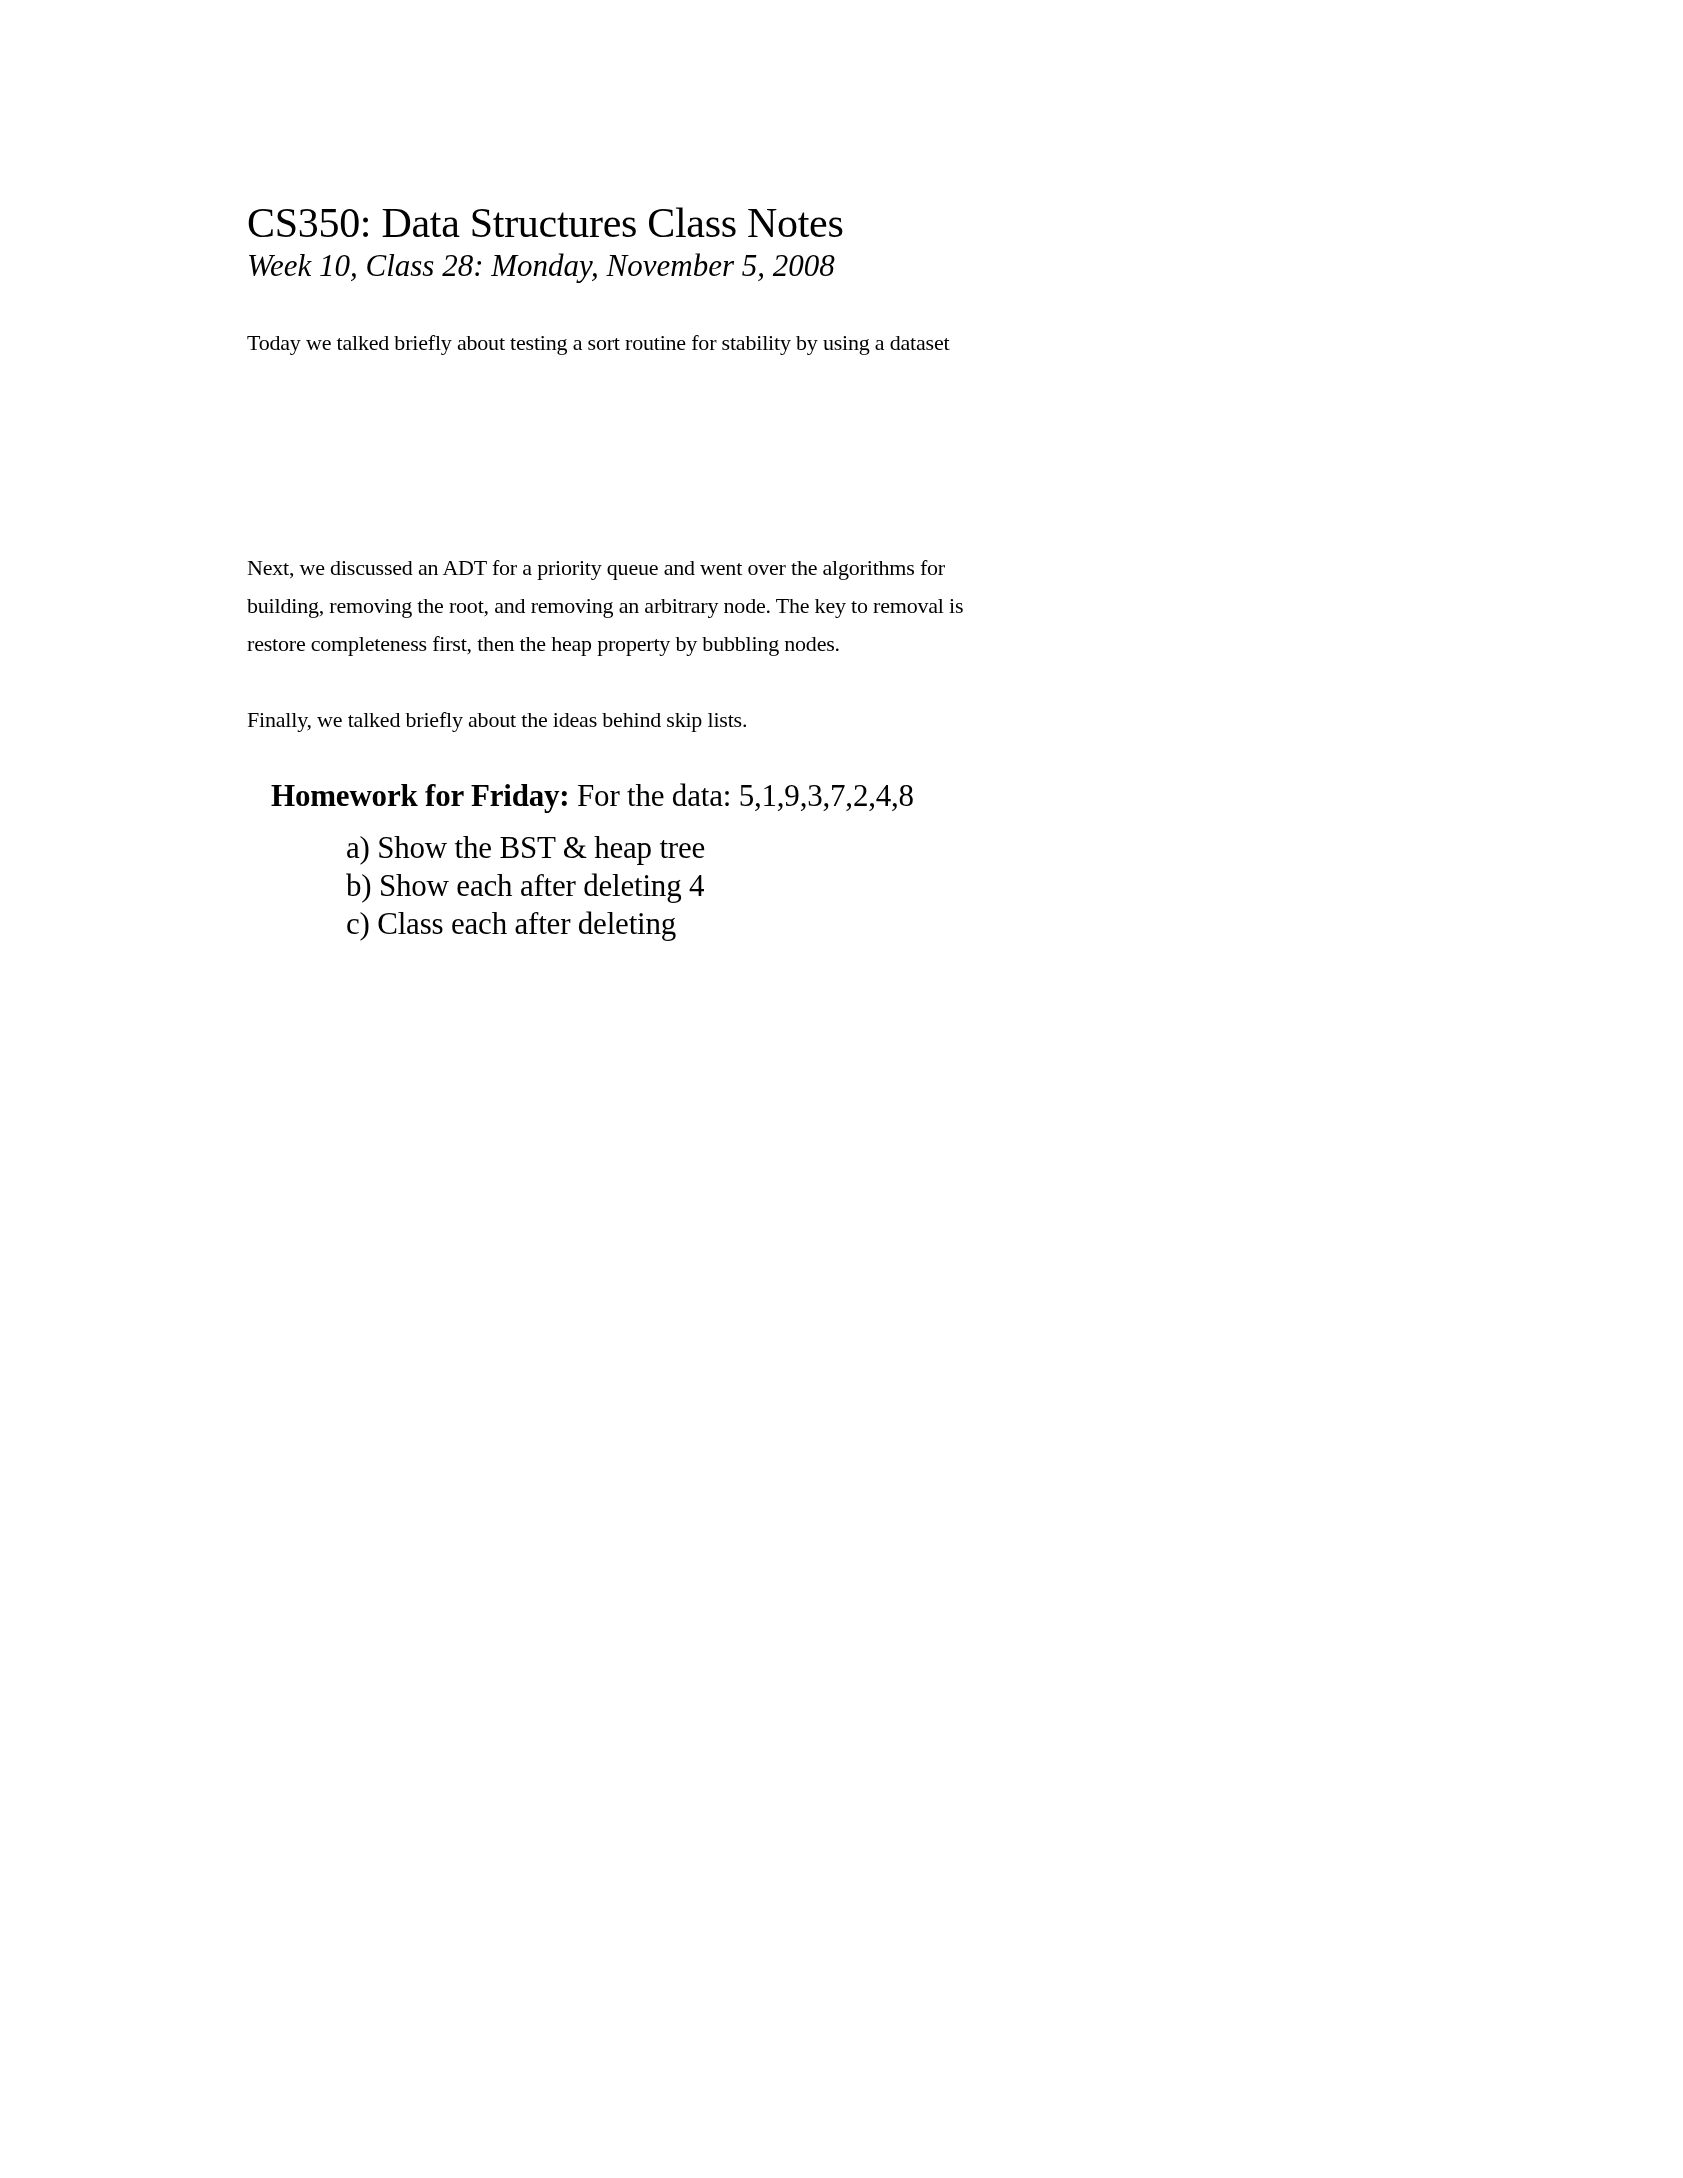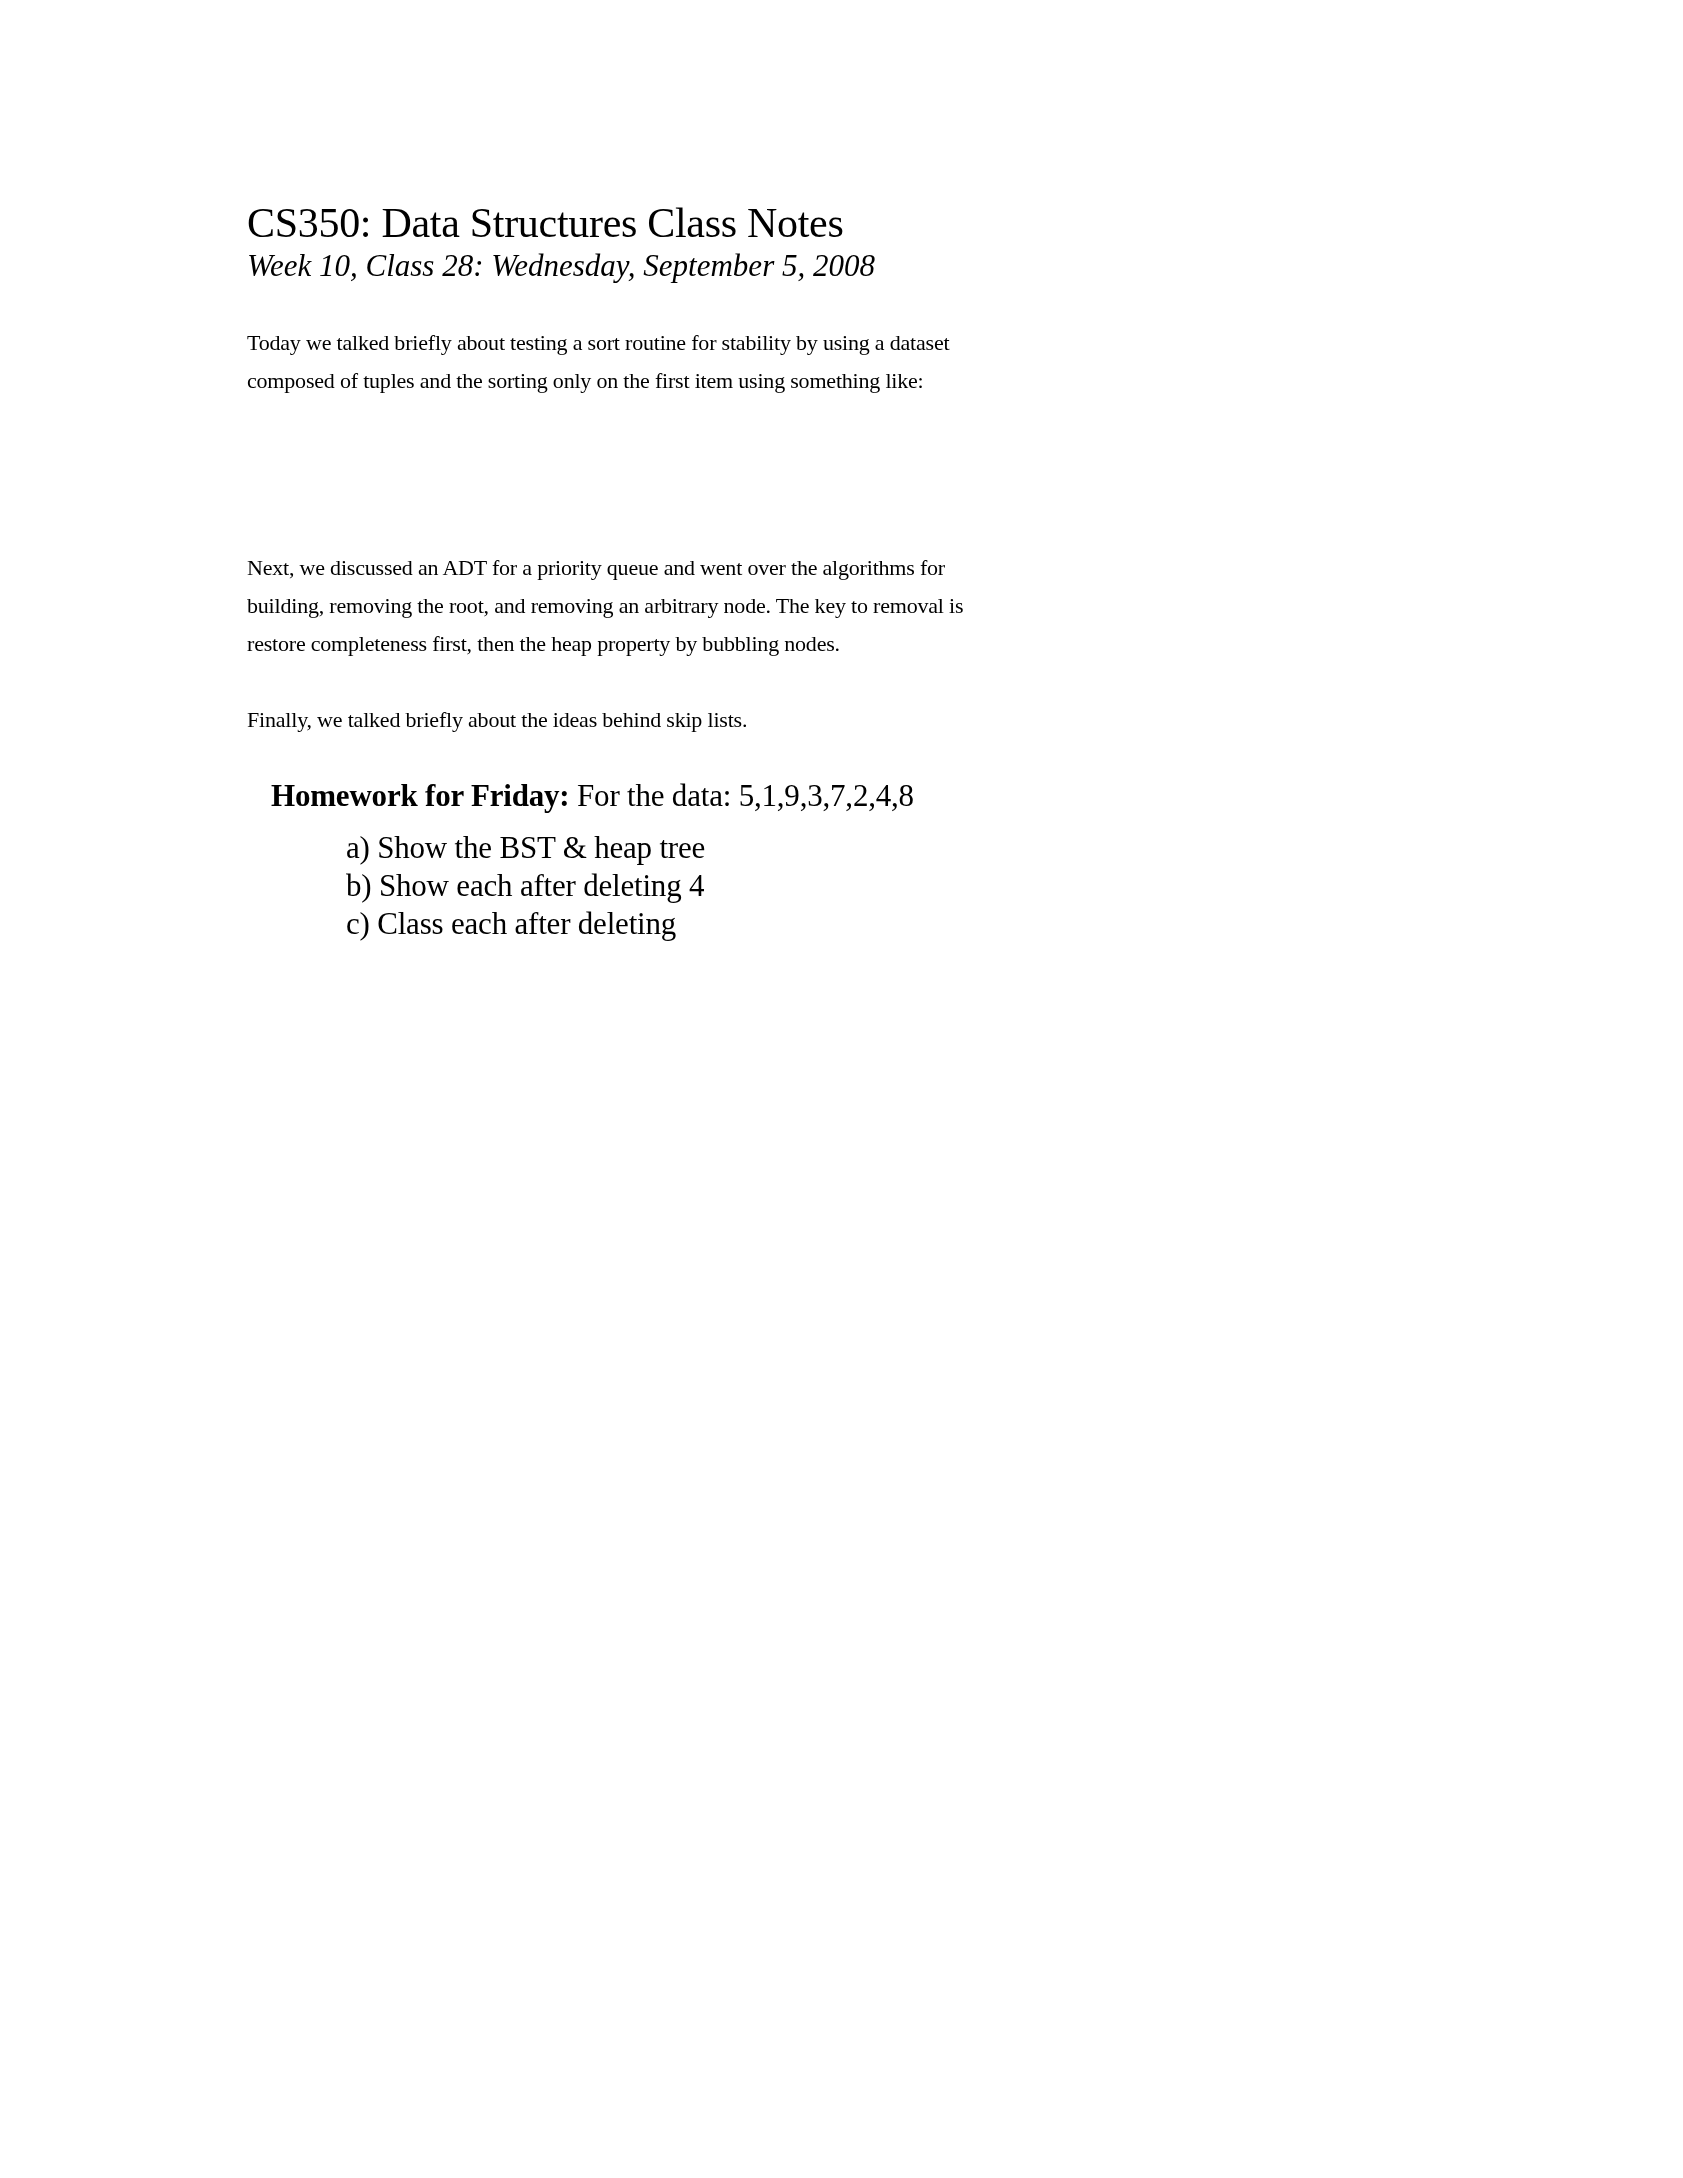--- a/index.html
+++ b/index.html
@@ -88,25 +88,24 @@
       white-space: nowrap;
     }
   </style>
 </head>
 <body>
 
 <div class="page">
 
   <h1 class="abs title">CS350: Data Structures Class Notes</h1>
 
-  <div class="abs subtitle">Week 10, Class 28: Wednesday, September 5, 2008</div>
+  <div class="abs subtitle">Week 10, Class 28: Monday, November 5, 2008</div>
 
   <div class="abs para p1">
     <div>Today we talked briefly about testing a sort routine for stability by using a dataset</div>
-    <div>composed of tuples and the sorting only on the first item using something like:</div>
   </div>
 
 
   <div class="abs para p2">
     <div>Next, we discussed an ADT for a priority queue and went over the algorithms for</div>
     <div>building, removing the root, and removing an arbitrary node.  The key to removal is</div>
     <div>restore completeness first, then the heap property by bubbling nodes.</div>
   </div>
 
   <div class="abs para p3">

